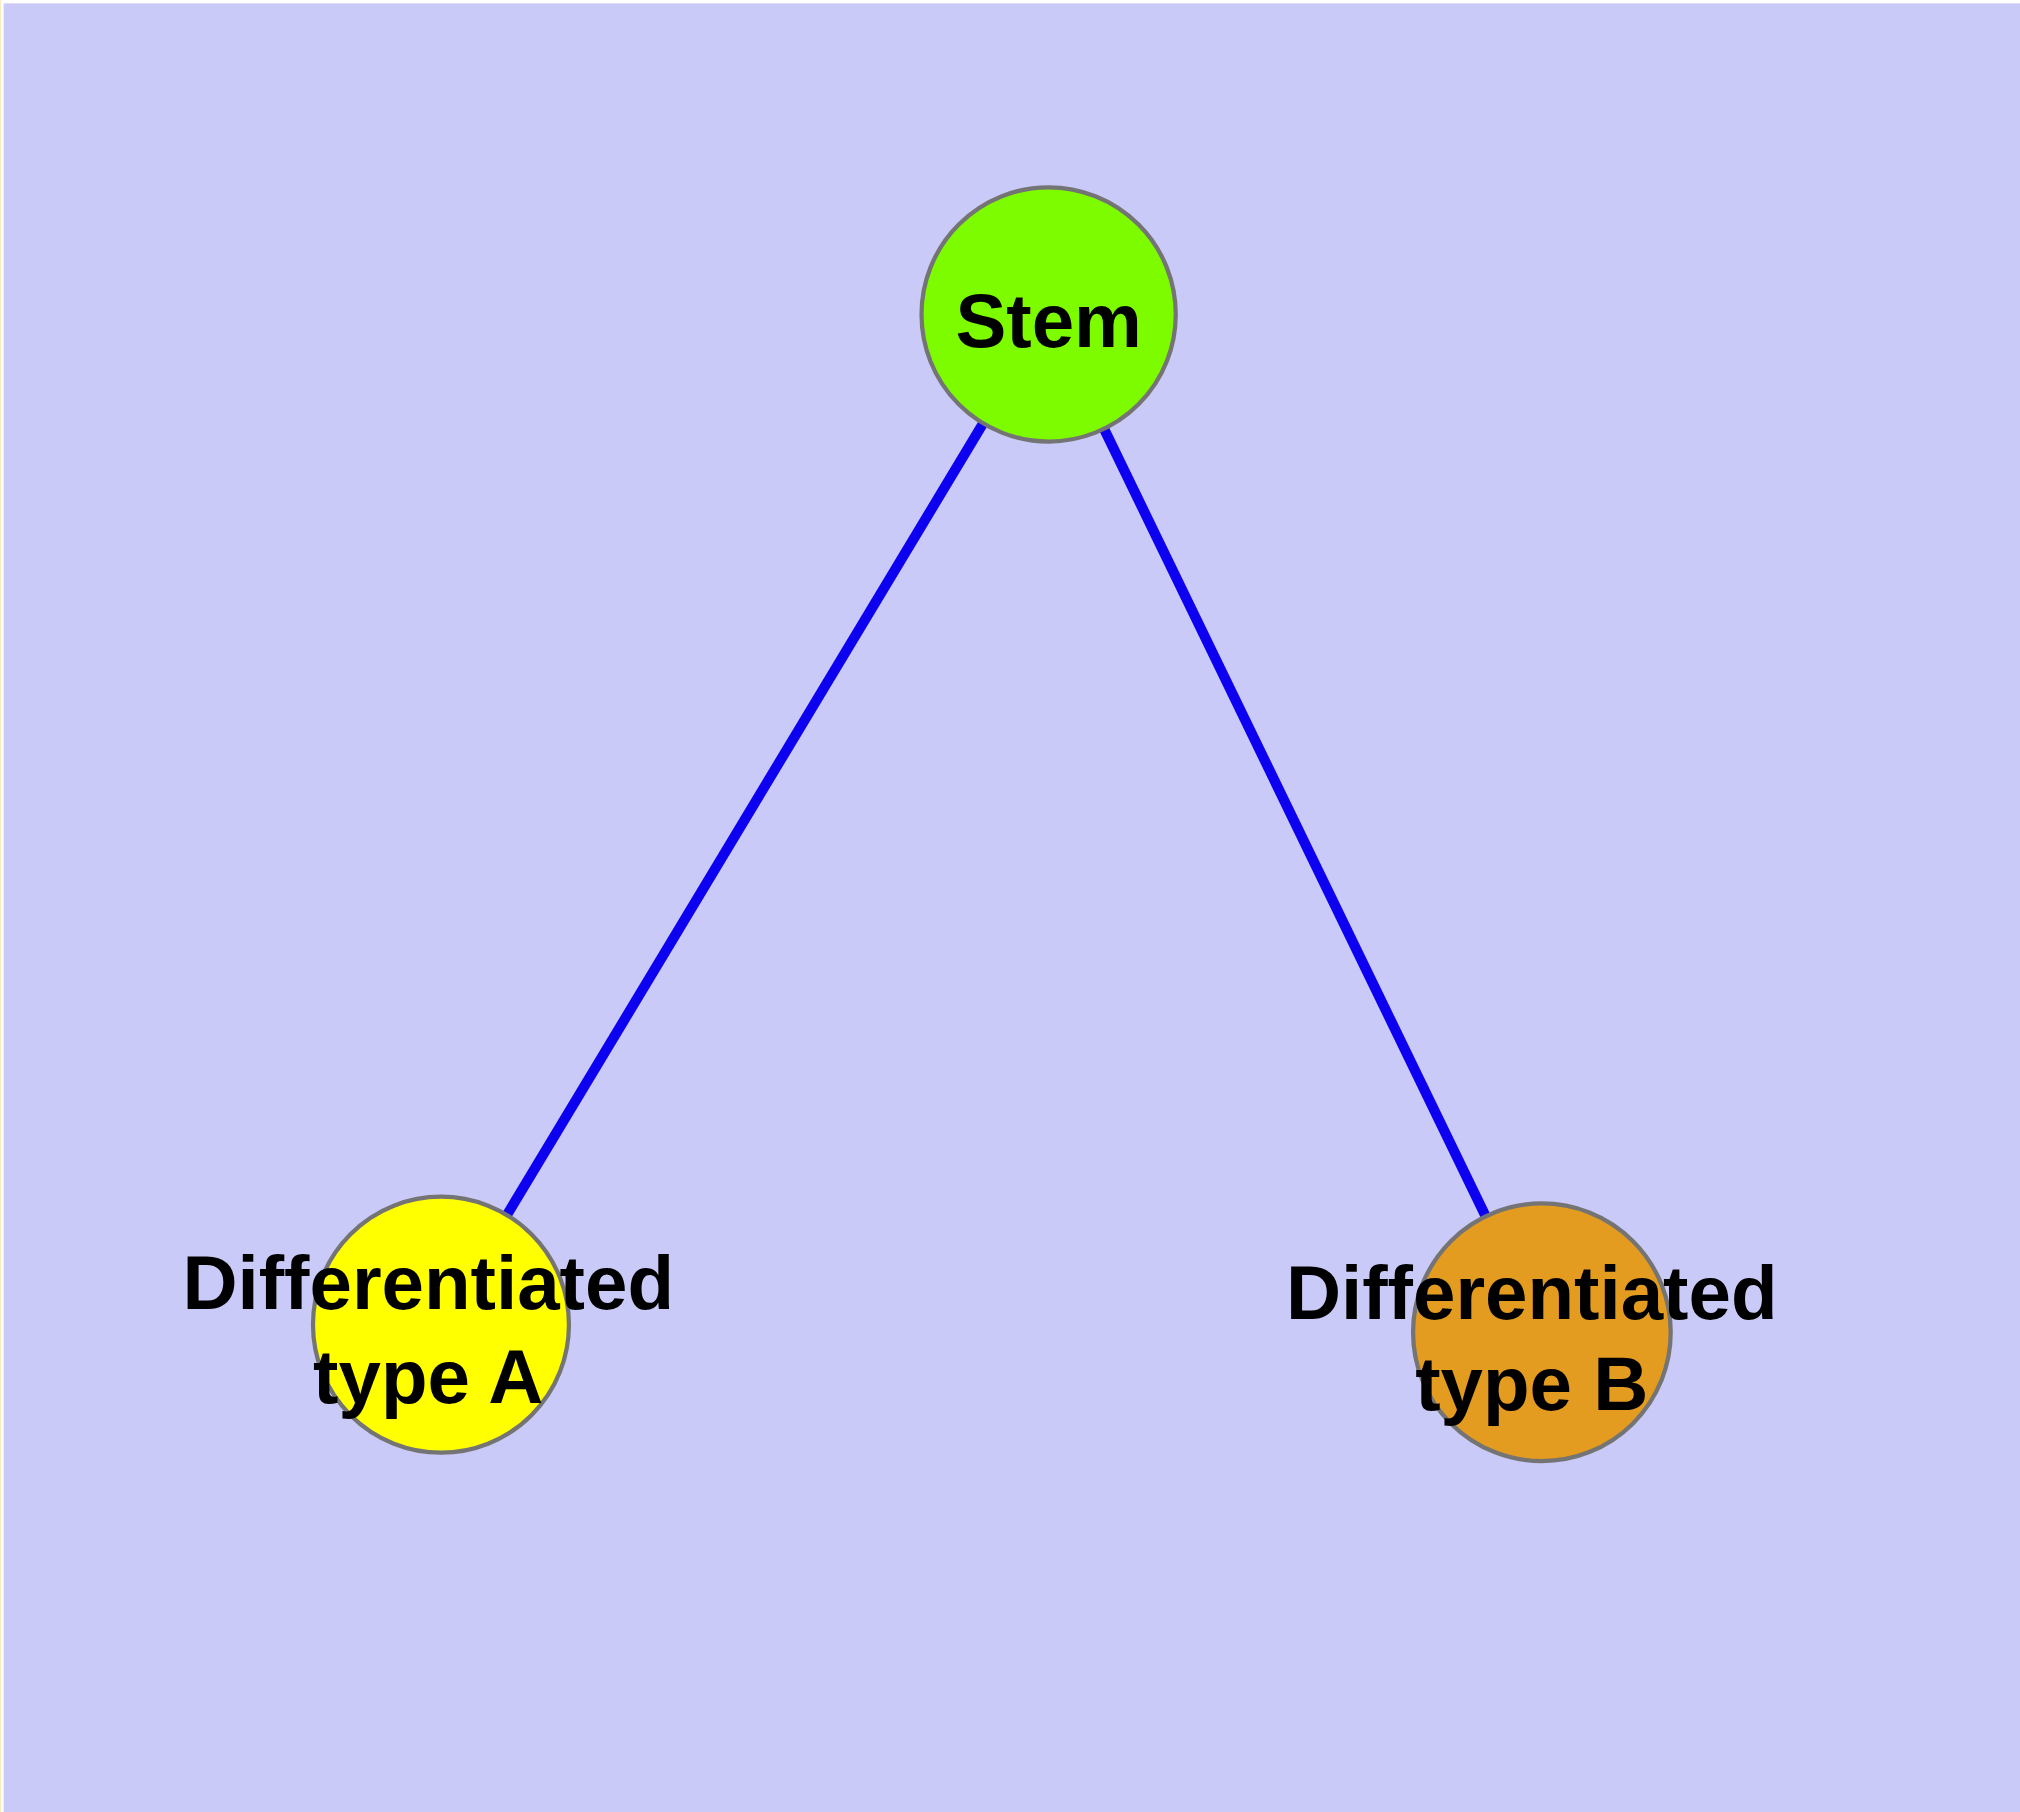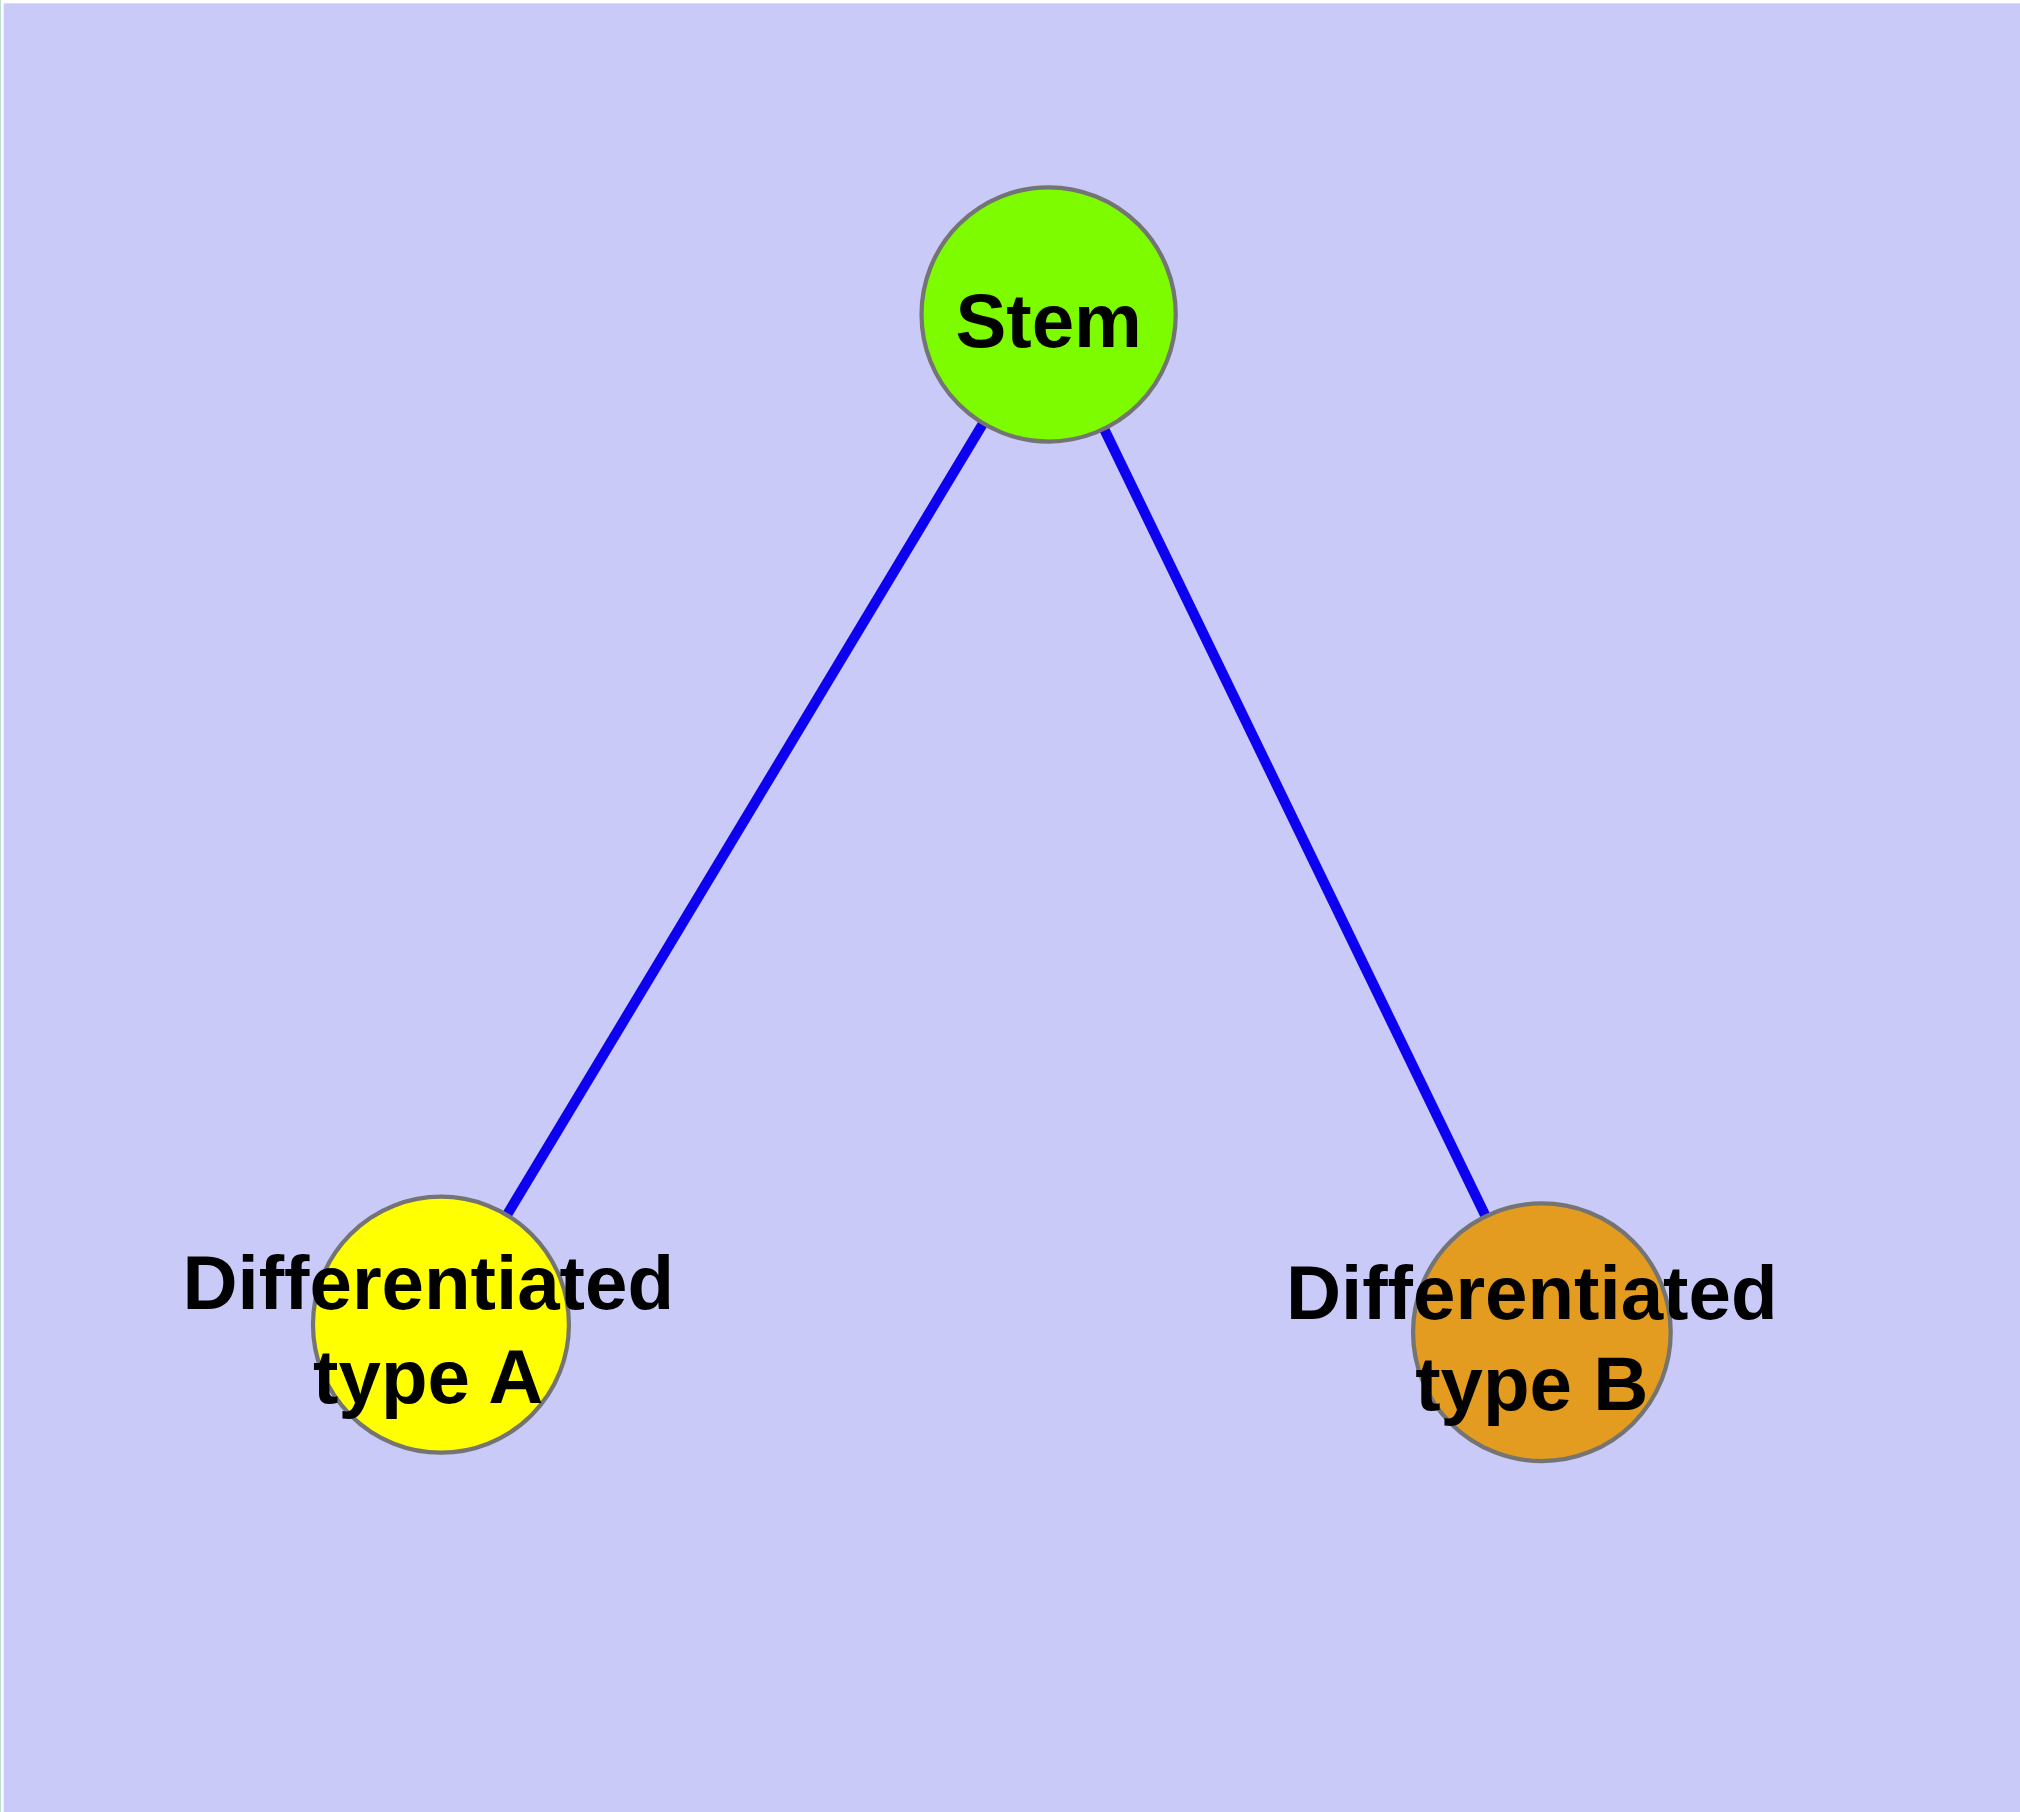--- a/index.html
+++ b/index.html
@@ -4,21 +4,21 @@
 <style>
   html, body {
     margin: 0;
     padding: 0;
     background: #ffffff;
   }
   .stage {
     position: relative;
     width: 1943px;
     height: 1812px;
-    background: #0f766e;
+    background: #eab308;
   }
   svg {
     display: block;
   }
   .edge {
     stroke-width: 12;
     stroke-linecap: butt;
     fill: none;
   }
   .node {

